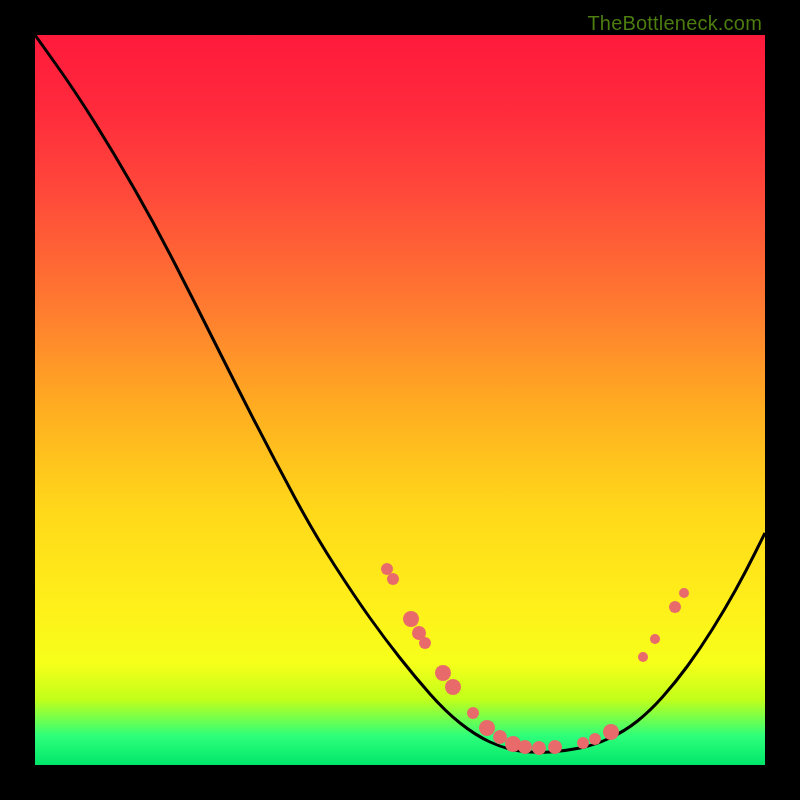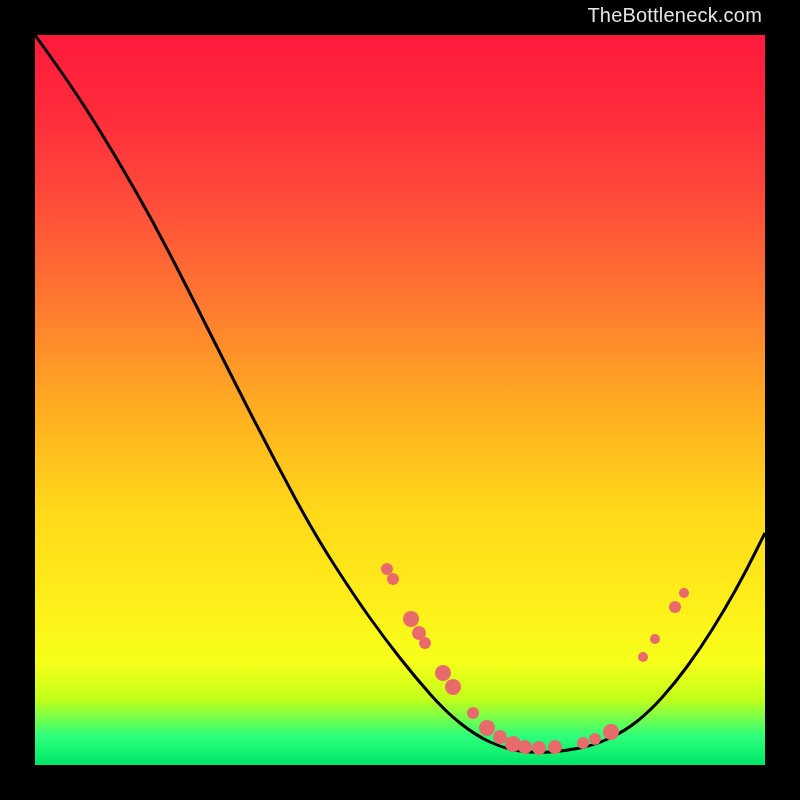--- a/index.html
+++ b/index.html
@@ -39,23 +39,23 @@
   }
   .svg-layer {
     position: absolute;
     left: 0;
     top: 0;
     width: 730px;
     height: 730px;
   }
   .watermark {
     position: absolute;
-    top: 4px;
+    top: 12px;
     right: 38px;
-    color: #e5e5e5;
+    color: #4d7c0f;
     font-size: 20px;
     font-weight: 500;
     letter-spacing: 0.2px;
   }
 </style>
 </head>
 <body>
 
 <div class="stage">
   <div class="watermark">TheBottleneck.com</div>

